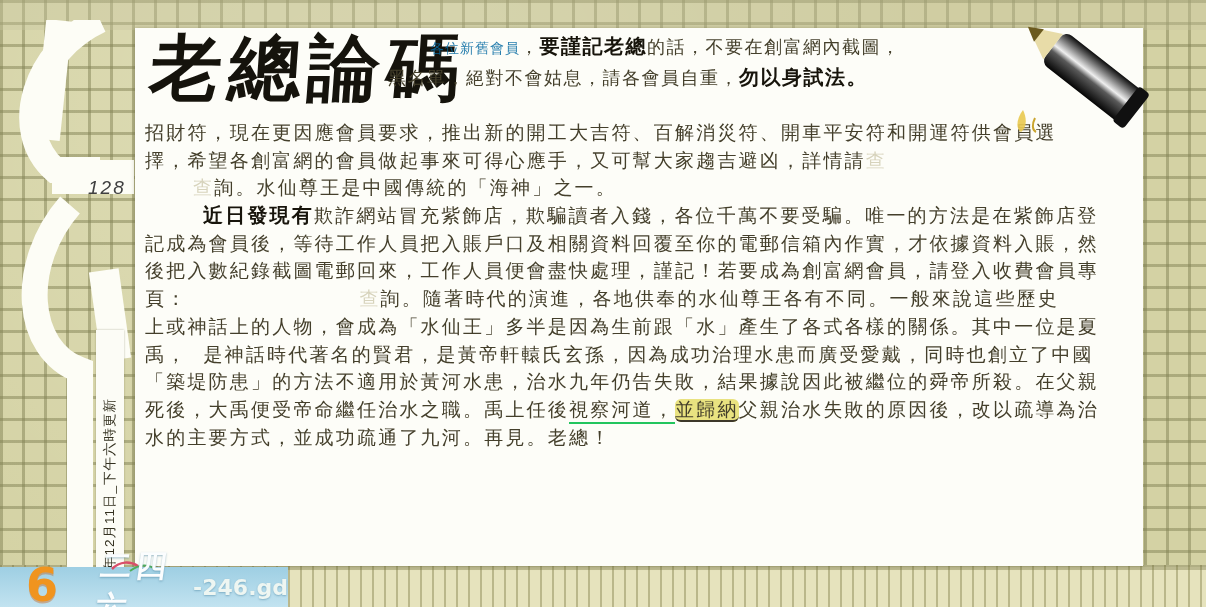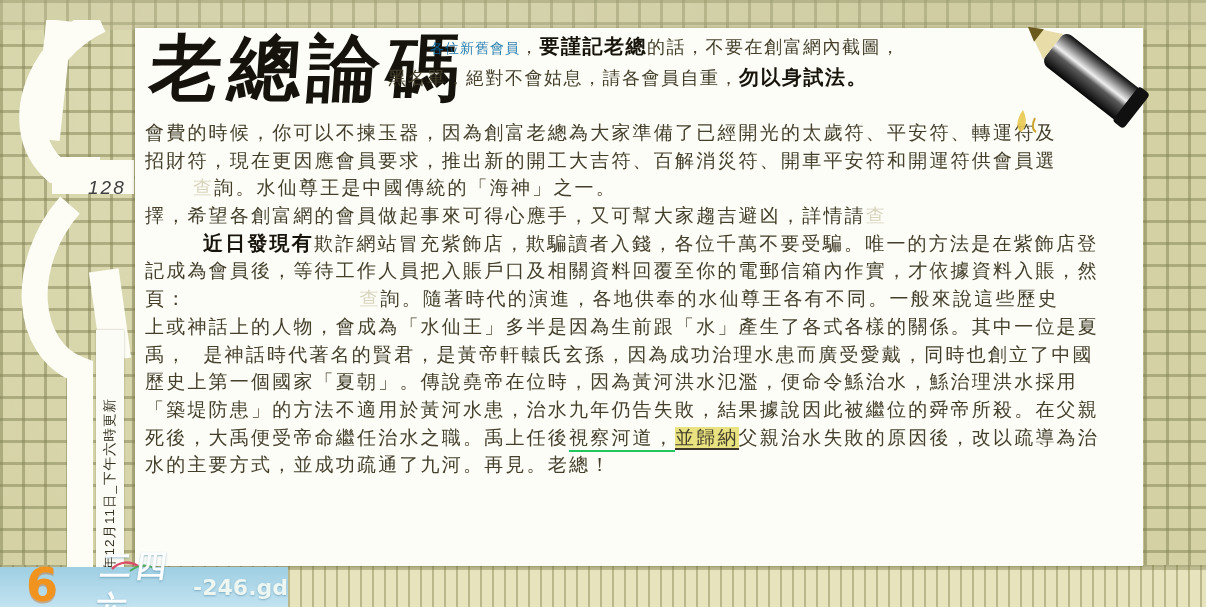--- a/index.html
+++ b/index.html
@@ -56,21 +56,21 @@
   .body-text{position:absolute;left:145px;top:119px;width:1000px;
     font-size:19px;color:#443f2b;}
   .body-text .tline{height:27.7px;line-height:27.7px;white-space:nowrap;letter-spacing:2.2px;}
 
   
   .seg-n{}
   .seg-b{font-weight:bold;color:#17140b;font-size:20px;}
   .seg-f{color:#0369a1;font-size:14px;letter-spacing:1px;opacity:.85;}
   .seg-ft{color:#b9b28c;opacity:.55;}
   .seg-u{border-bottom:2px solid #22c55e;font-family:Liberation Mono, monospace;}
-  .seg-hl{background:rgba(222,212,63,.65);border-bottom:2px solid #3d382a;}
+  .seg-hl{background:rgba(222,212,63,.65);border-bottom:2px solid #3d382a;border-radius:6px;}
 
   
   .pen-wrap{position:absolute;left:1005px;top:14px;width:160px;height:125px;}
 
   
   .watermark{position:absolute;left:0;top:567px;width:288px;height:40px;
     background:linear-gradient(#9ecfe3,#c2e3f0);
     display:flex;align-items:center;}
   .wm-logo{font-family:"DejaVu Sans",sans-serif;font-weight:bold;font-size:46px;
     color:#f0941f;margin-left:26px;line-height:38px;
@@ -105,30 +105,29 @@
 <div class="panel"></div>
 
 <div class="page-title">老總論碼</div>
 
 <div class="notice" id="notice-lines">
     <div class="tline"><span class="seg-f">各位新舊會員</span><span class="seg-n">，</span><span class="seg-b">要謹記老總</span><span class="seg-n">的話，不要在創富網內截圖，</span></div>
     <div class="tline"><span class="seg-n">黑名單，絕對不會姑息，請各會員自重，</span><span class="seg-b">勿以身試法。</span></div>
   </div>
 
 <div class="body-text" id="body-lines">
-    <div class="tline"><span class="seg-n">會費的時候，你可以不揀玉器，因為創富老總為大家準備了已經開光的太歲符、平安符、轉運符及</span></div>
     <div class="tline"><span class="seg-n">招財符，現在更因應會員要求，推出新的開工大吉符、百解消災符、開車平安符和開運符供會員選</span></div>
+    <div class="tline"><span class="seg-n">擇，希望各創富網的會員做起事來可得心應手，又可幫大家趨吉避凶，詳情請</span><span class="seg-ft">查</span></div>
     <div class="tline"><span style="display: inline-block; width: 48px;"></span><span class="seg-ft">查</span><span class="seg-n">詢。水仙尊王是中國傳統的「海神」之一。</span></div>
-    <div class="tline"><span class="seg-n">擇，希望各創富網的會員做起事來可得心應手，又可幫大家趨吉避凶，詳情請</span><span class="seg-ft">查</span></div>
     <div class="tline"><span style="display: inline-block; width: 58px;"></span><span class="seg-b">近日發現有</span><span class="seg-n">欺詐網站冒充紫飾店，欺騙讀者入錢，各位千萬不要受騙。唯一的方法是在紫飾店登</span></div>
     <div class="tline"><span class="seg-n">記成為會員後，等待工作人員把入賬戶口及相關資料回覆至你的電郵信箱內作實，才依據資料入賬，然</span></div>
+    <div class="tline"><span class="seg-n">後把入數紀錄截圖電郵回來，工作人員便會盡快處理，謹記！若要成為創富網會員，請登入收費會員專</span></div>
     <div class="tline"><span class="seg-n">頁：</span><span style="display: inline-block; width: 172px;"></span><span class="seg-ft">查</span><span class="seg-n">詢。隨著時代的演進，各地供奉的水仙尊王各有不同。一般來說這些歷史</span></div>
     <div class="tline"><span class="seg-n">上或神話上的人物，會成為「水仙王」多半是因為生前跟「水」產生了各式各樣的關係。其中一位是夏</span></div>
     <div class="tline"><span class="seg-n">禹，</span><span style="display: inline-block; width: 16px;"></span><span class="seg-n">是神話時代著名的賢君，是黃帝軒轅氏玄孫，因為成功治理水患而廣受愛戴，同時也創立了中國</span></div>
-    <div class="tline"><span class="seg-n">歷史上第一個國家「夏朝」。傳說堯帝在位時，因為黃河洪水氾濫，便命令鯀治水，鯀治理洪水採用</span></div>
     <div class="tline"><span class="seg-n">「築堤防患」的方法不適用於黃河水患，治水九年仍告失敗，結果據說因此被繼位的舜帝所殺。在父親</span></div>
     <div class="tline"><span class="seg-n">死後，大禹便受帝命繼任治水之職。禹上任後</span><span class="seg-u">視察河道，</span><span class="seg-hl">並歸納</span><span class="seg-n">父親治水失敗的原因後，改以疏導為治</span></div>
     <div class="tline"><span class="seg-n">水的主要方式，並成功疏通了九河。再見。老總！</span></div>
   </div>
 
 <div class="pen-wrap">
   <svg width="160" height="125" viewBox="0 0 160 125">
     <defs>
       <linearGradient id="penbody" x1="0" y1="0" x2="0" y2="1">
         <stop offset="0" stop-color="#0c0c0c"></stop>

